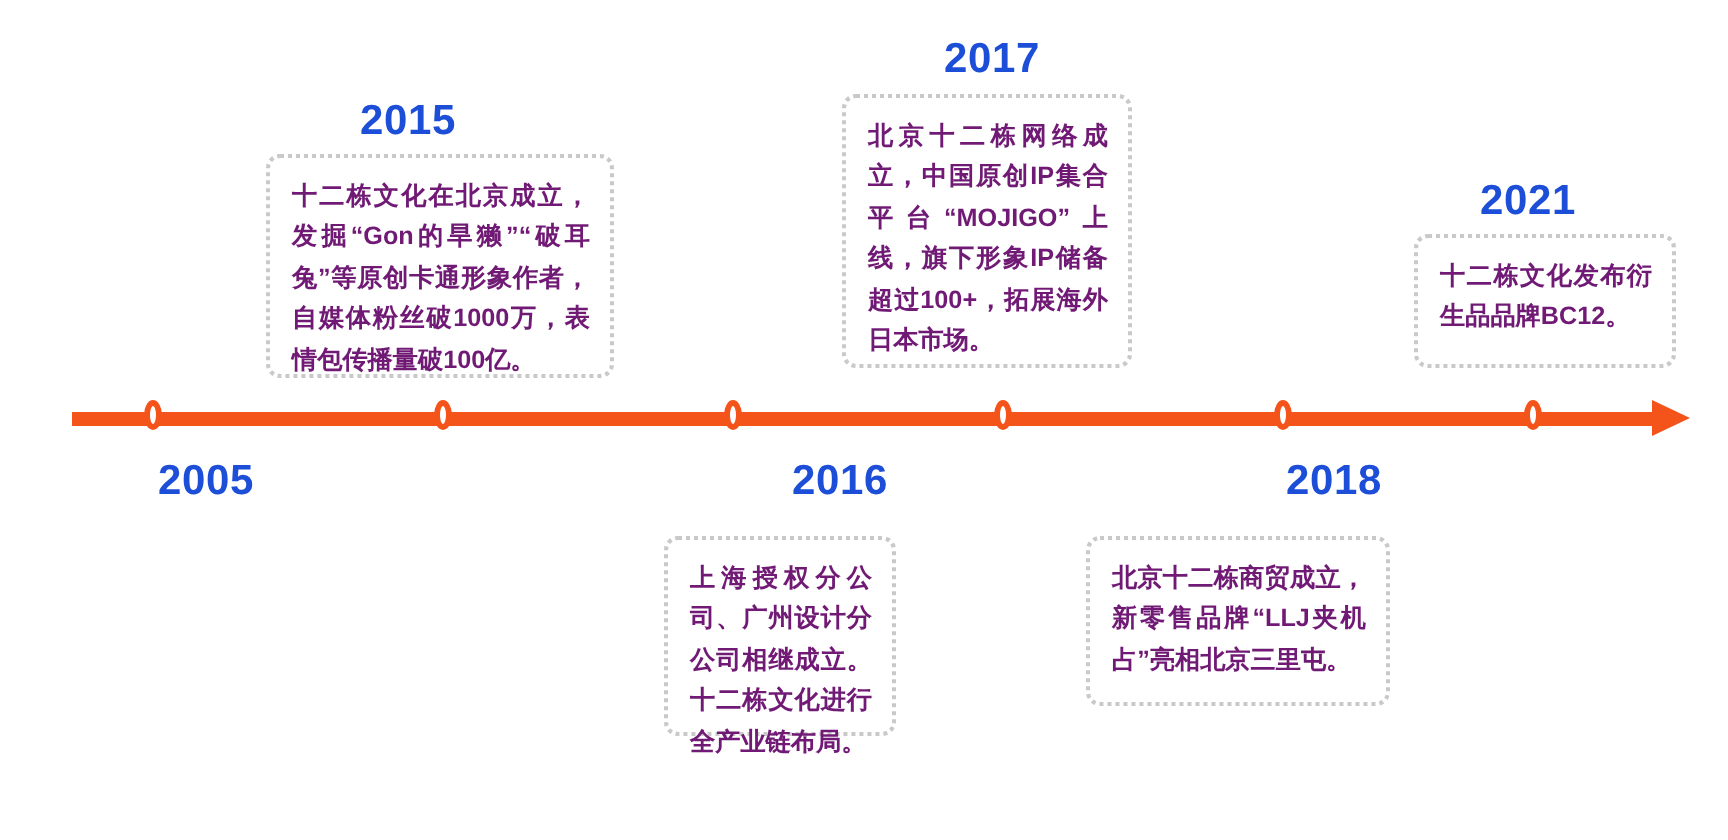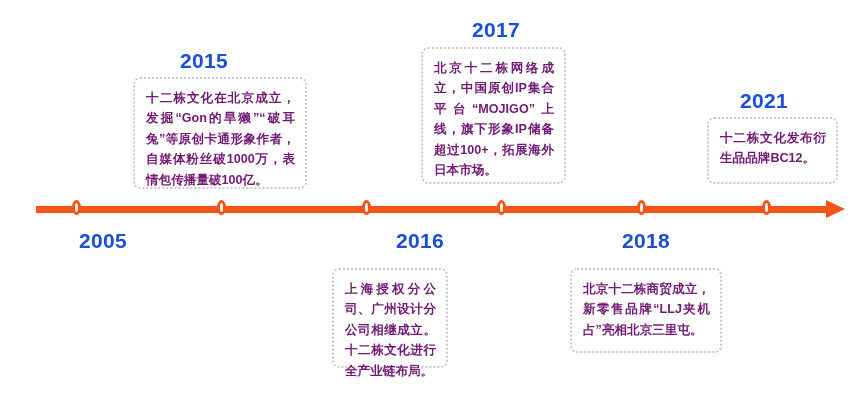--- a/index.html
+++ b/index.html
@@ -121,18 +121,18 @@
     <div class="event-text">十二栋文化发布衍生品品牌BC12。</div>
   </div>
 
   <div class="year-label" style="left:79px; top:229px;">2005</div>
 
   <div class="year-label" style="left:360px; top:229px;margin-left:36px;">2016</div>
   <div class="event-card" style="left:332px; top:268px; width:116px; height:100px;">
     <div class="event-text">上海授权分公司、广州设计分公司相继成立。十二栋文化进行全产业链布局。</div>
   </div>
 
-  <div class="year-label" style="left:622px; top:229px;">2018</div>
-  <div class="event-card" style="left:570px; top:268px; width:152px; height:85px;">
+  <div class="year-label" style="left:643px; top:229px;">2018</div>
+  <div class="event-card" style="left:543px; top:268px; width:152px; height:85px;">
     <div class="event-text">北京十二栋商贸成立，新零售品牌“LLJ夹机占”亮相北京三里屯。</div>
   </div>
 
 </div>
 
 </body></html>

